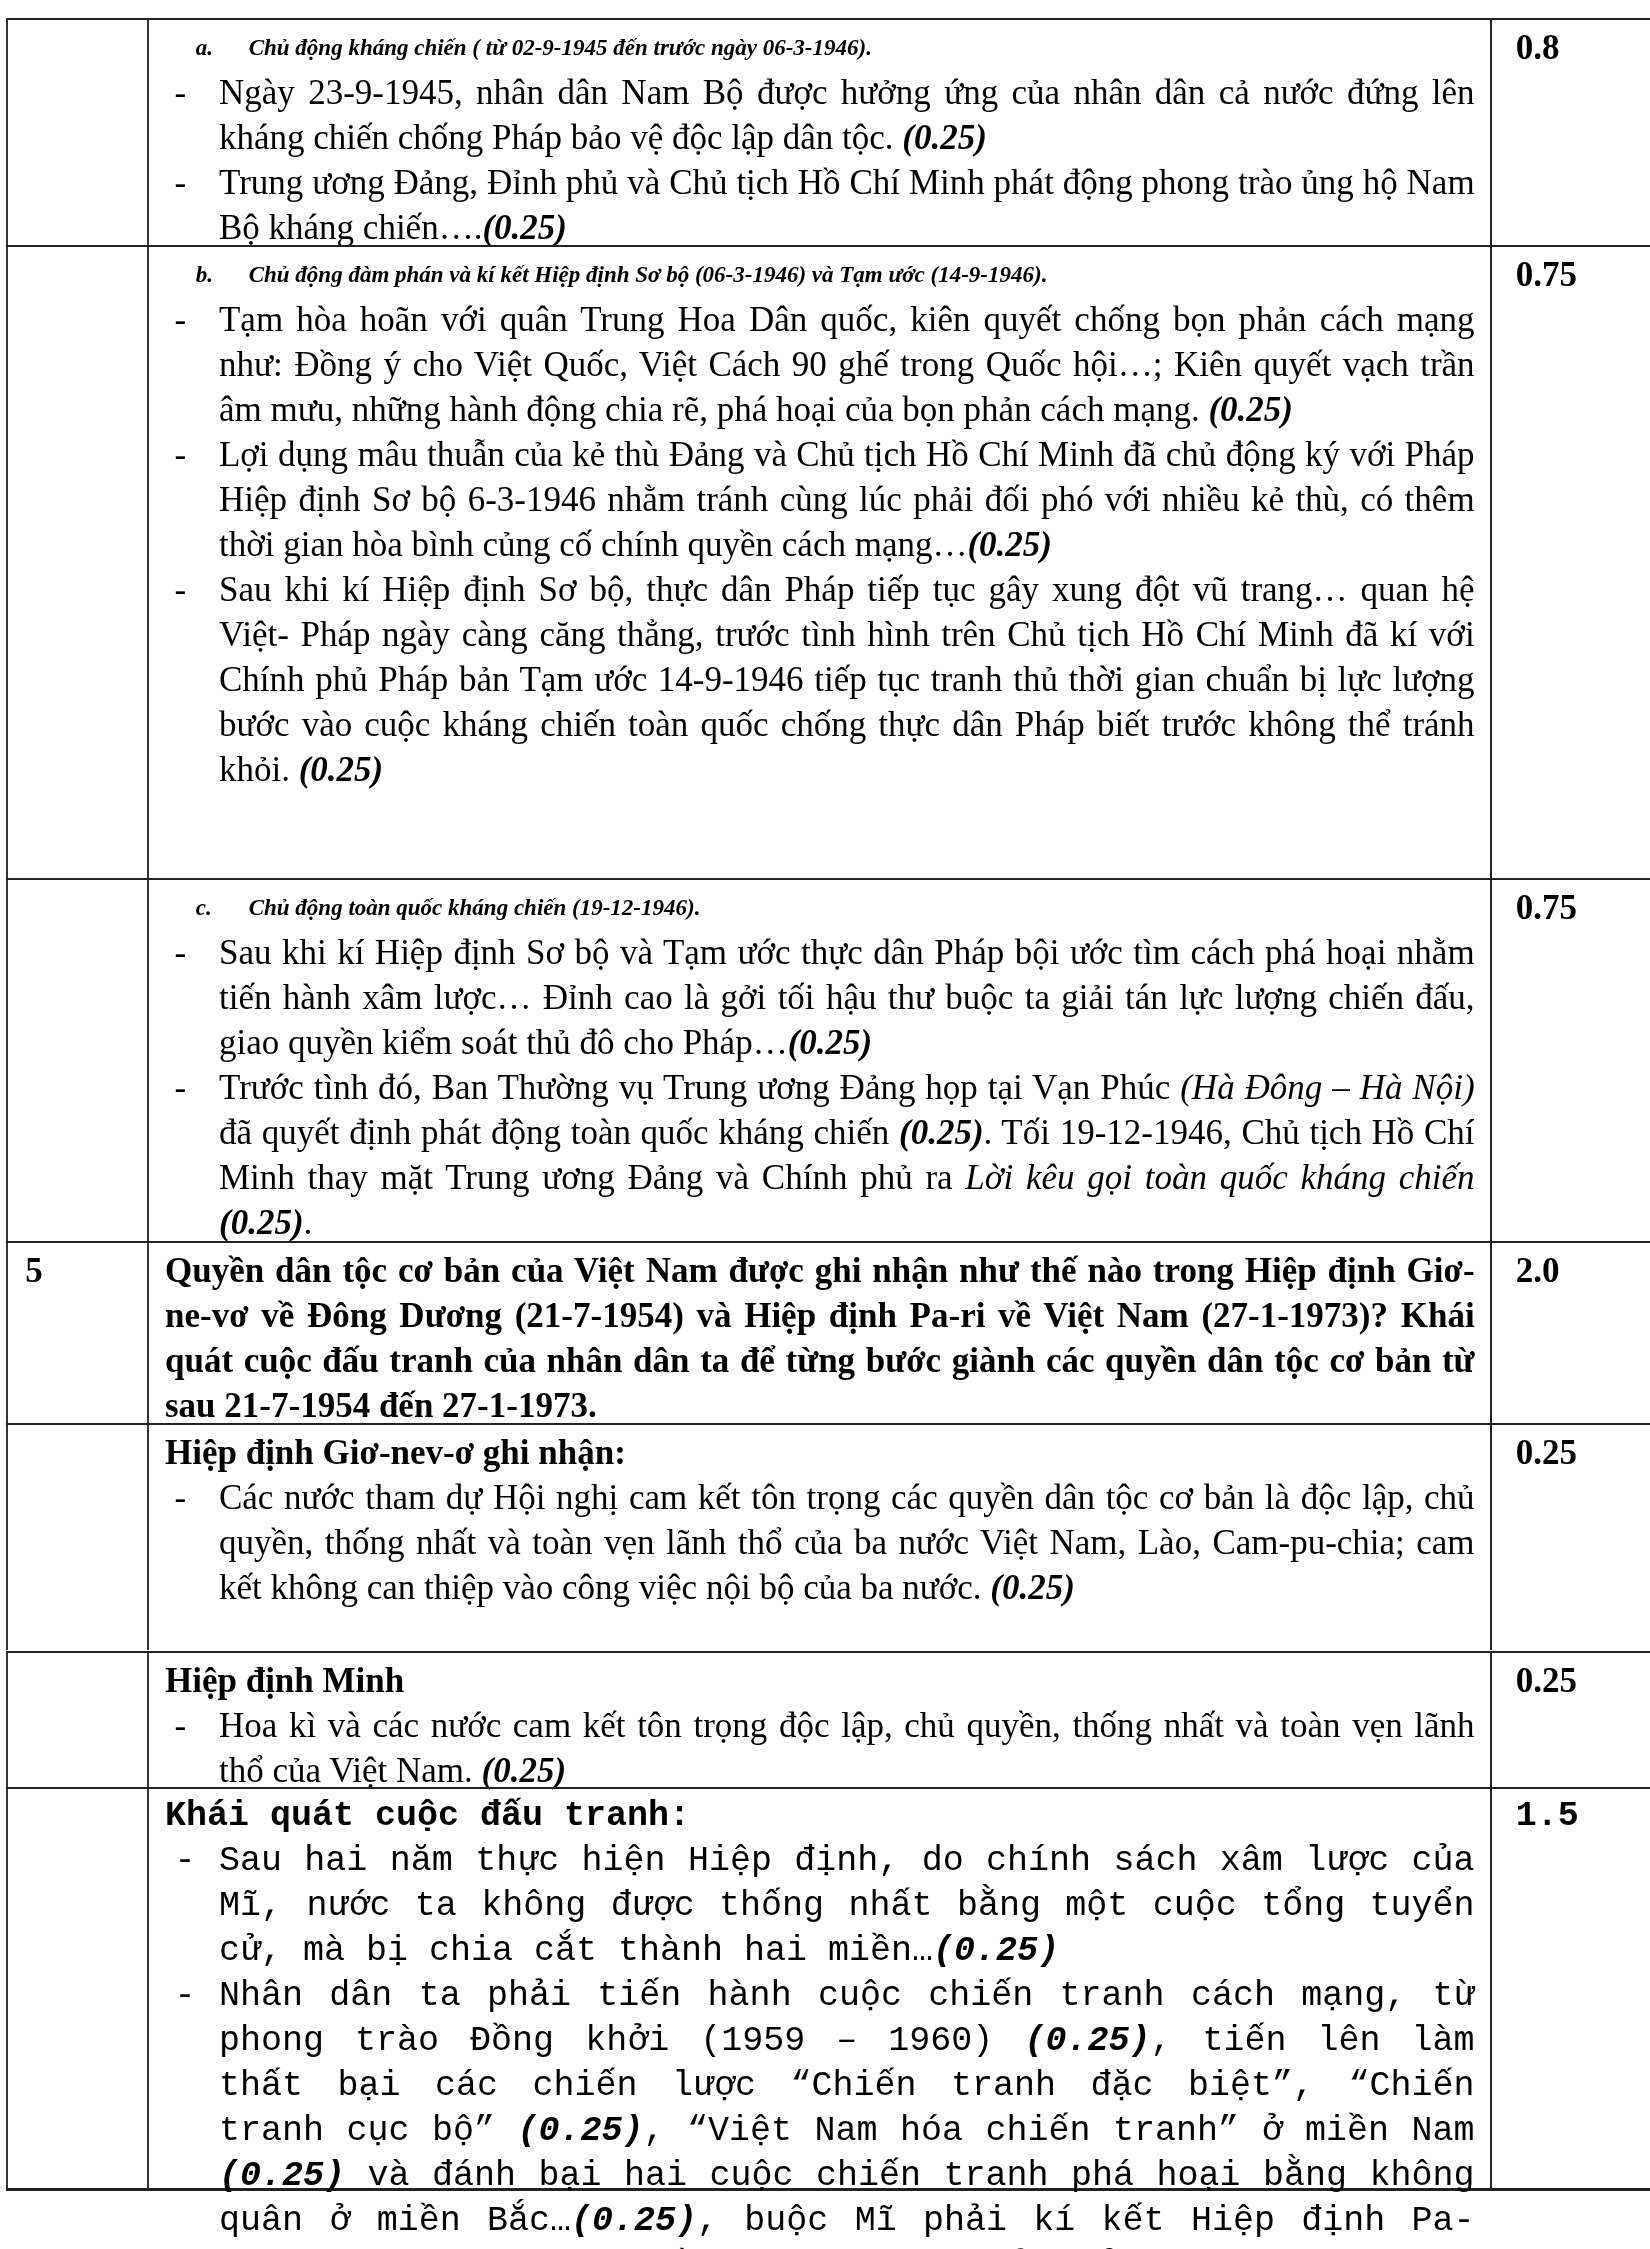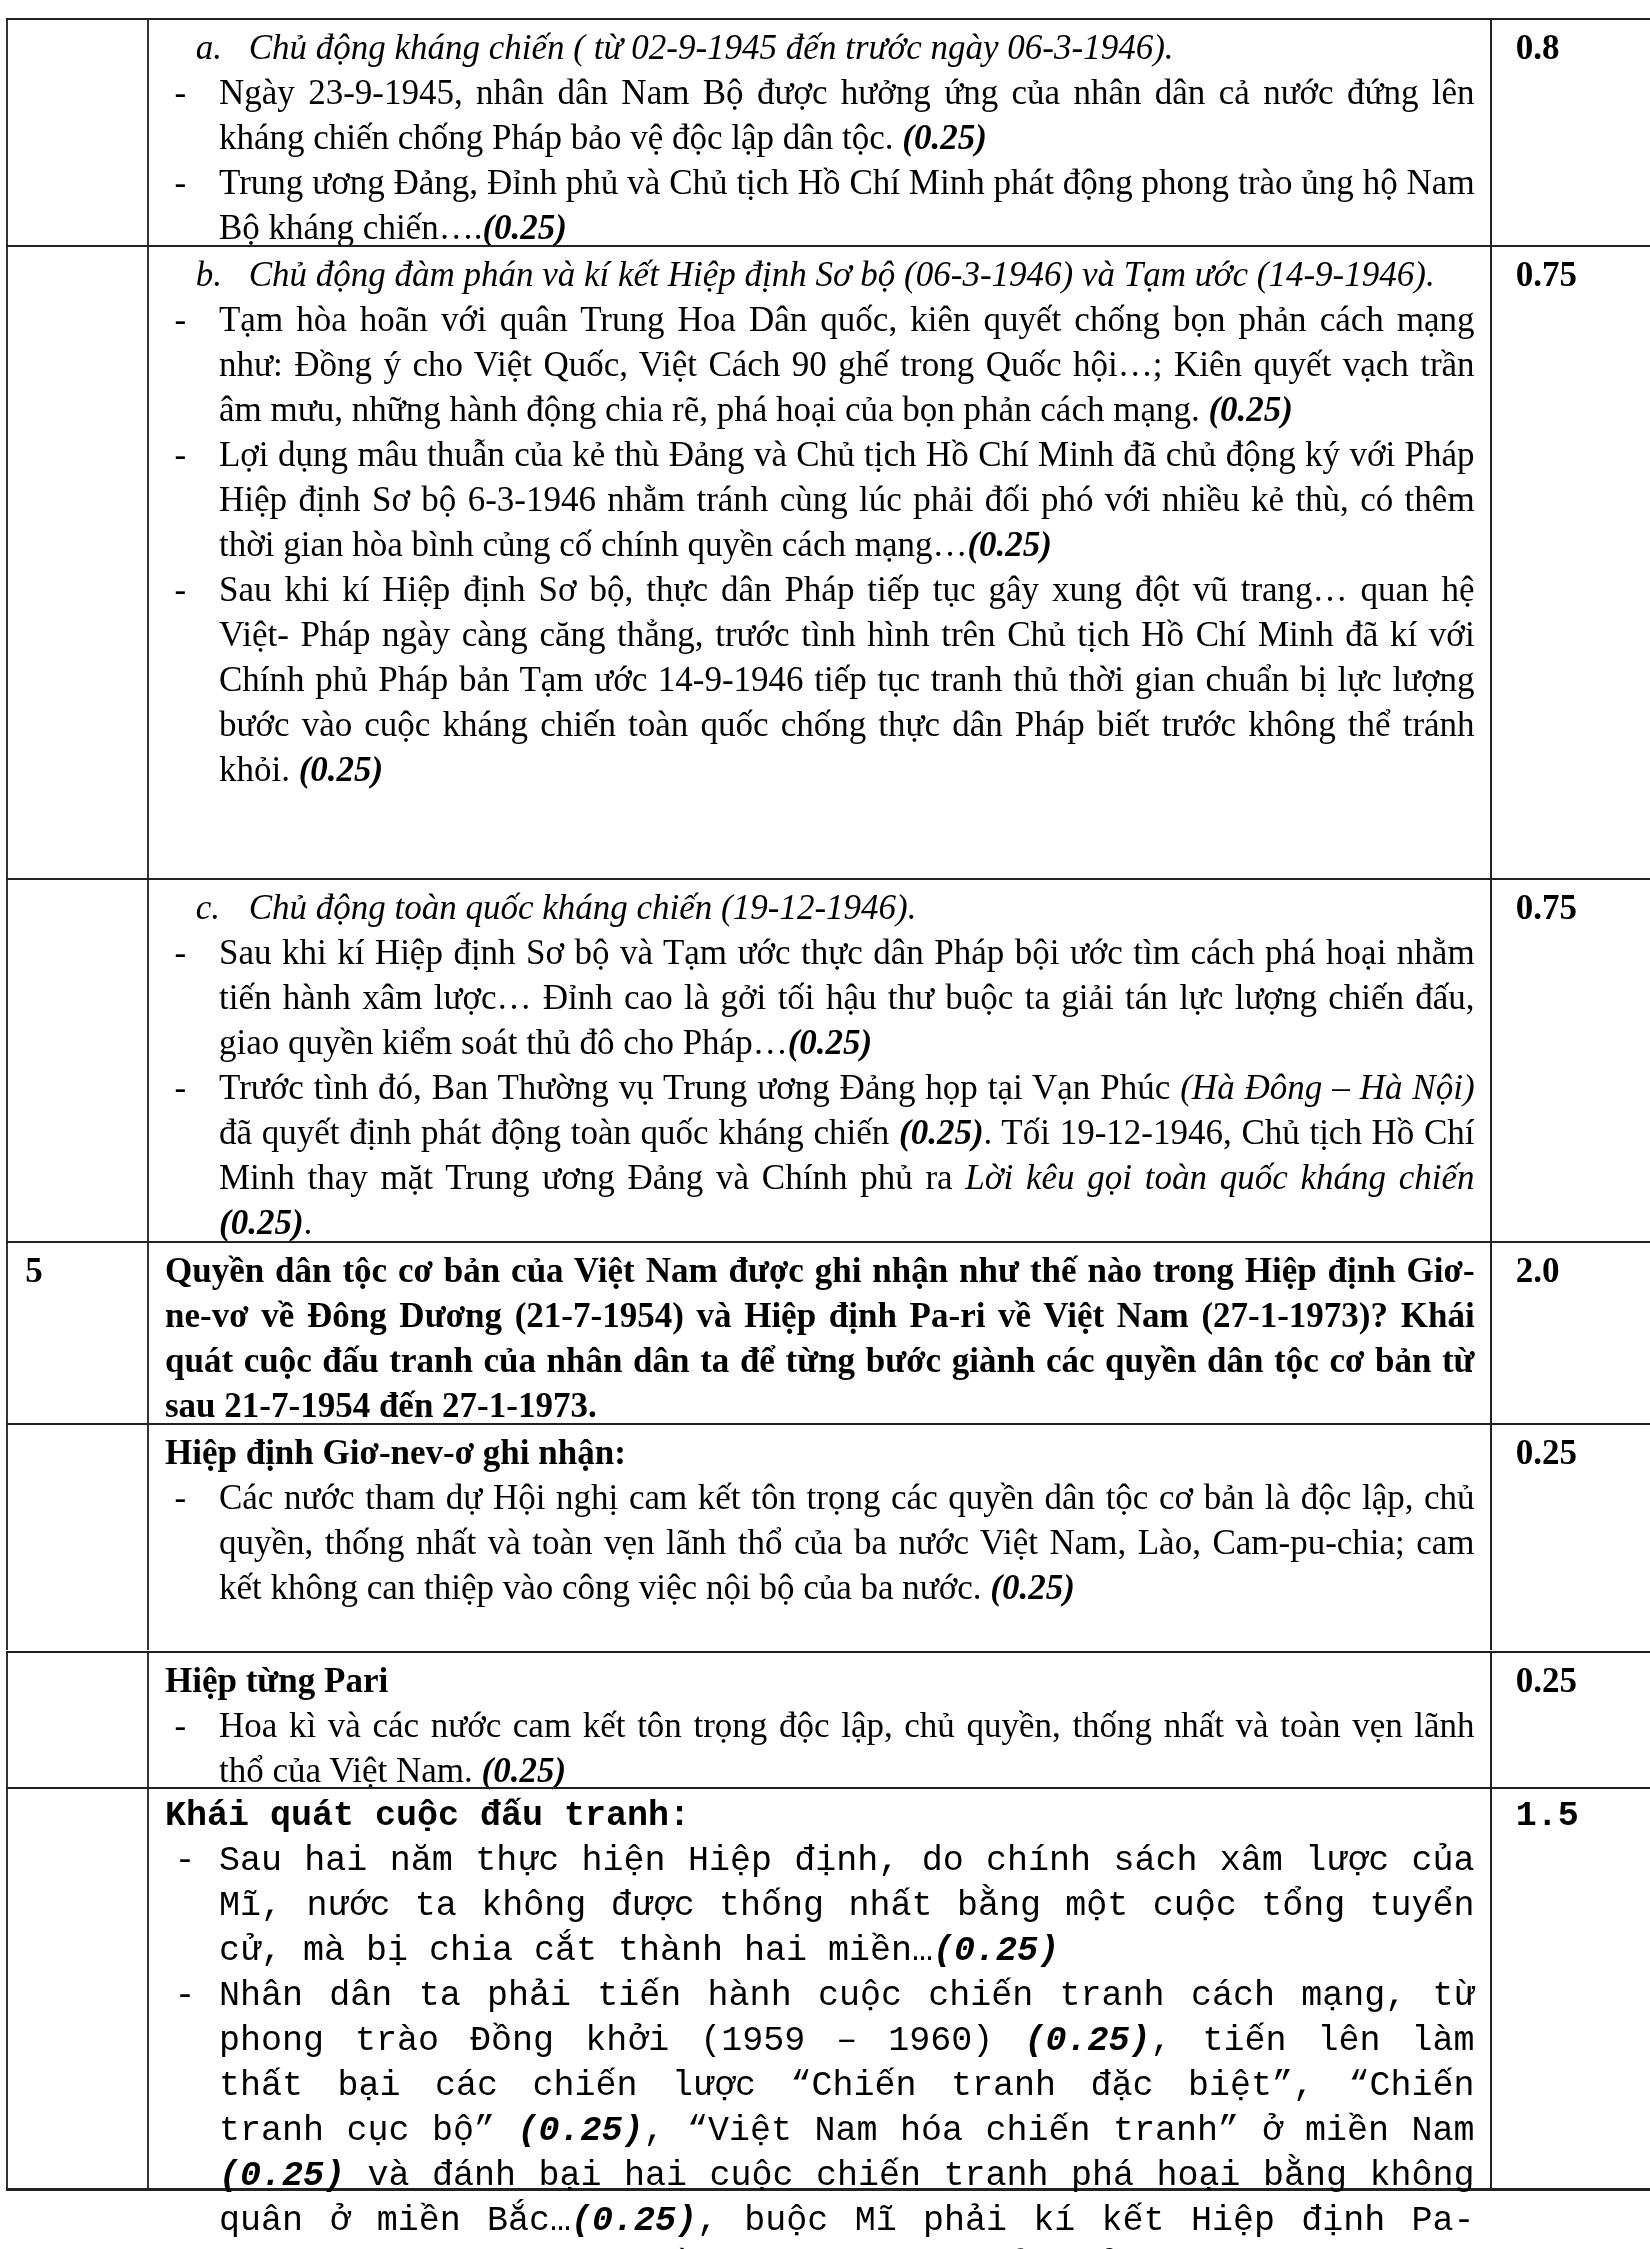--- a/index.html
+++ b/index.html
@@ -8,21 +8,21 @@
   .tbl { position: absolute; left: 6.3px; top: 18px; width: 1644px; }
   .row { position: absolute; left: 0; width: 1644px; border-top: 2.4px solid #222; box-sizing: border-box; }
   .row.last { border-bottom: 3.1px solid #222; }
   .cell { position: absolute; top: 0; bottom: 0; box-sizing: border-box; }
   .c1 { left: 0; width: 141px; border-left: 2.4px solid #333; }
   .c2 { left: 141px; width: 1343px; border-left: 2.4px solid #333; padding: 4.7px 15.7px 0 15.7px; }
   .c3 { left: 1484px; width: 160px; border-left: 2.4px solid #222; padding: 4.7px 0 0 23.5px; }
   .num { font-weight: bold; font-size: 35px; line-height: 45px; padding-left: 17px; padding-top: 4.7px; }
   .score { font-weight: bold; font-size: 35px; line-height: 45px; }
   .txt { font-size: 35px; line-height: 45px; text-align: justify; }
-  .heading { font-weight: normal; font-style: italic; font-size: 35px; line-height: 45px; padding-left: 68px; text-indent: -53px; margin-left: 15.7px; }
+  .heading { font-weight: bold; font-style: italic; font-size: 23px; line-height: 45px; padding-left: 68px; text-indent: -53px; margin-left: 15.7px; }
   .heading .lbl { display: inline-block; width: 53px; text-indent: 0; }
   .bhead { font-weight: bold; font-size: 35px; line-height: 45px; }
   .q { font-weight: bold; font-size: 35px; line-height: 45px; text-align: justify; }
   .bullet { position: relative; padding-left: 54px; }
   .bullet .dash { position: absolute; left: 9.4px; top: 0; }
   .bullet .body { display: block; text-align: justify; }
   .pts { font-weight: bold; font-style: italic; }
   .it { font-style: italic; }
 </style>
 </head>
@@ -100,21 +100,21 @@
           <span class="dash">-</span>
           <span class="body"><span>Các nước tham dự Hội nghị cam kết tôn trọng các quyền dân tộc cơ bản là độc lập, chủ quyền, thống nhất và toàn vẹn lãnh thổ của ba nước Việt Nam, Lào, Cam-pu-chia; cam kết không can thiệp vào công việc nội bộ của ba nước. </span><span class="pts">(0.25)</span></span>
         </div>
     </div>
     <div class="cell c3"><span class="score">0.25</span></div>
   </div>
 
   <div class="row" style="top:1633px; height:136px;">
     <div class="cell c1"></div>
     <div class="cell c2">
-      <div class="bhead">Hiệp từng Pari</div>
+      <div class="bhead">Hiệp định Minh</div>
       <div class="txt bullet">
           <span class="dash">-</span>
           <span class="body"><span> Hoa kì và các nước cam kết tôn trọng độc lập, chủ quyền, thống nhất và toàn vẹn lãnh thổ của Việt Nam. </span><span class="pts">(0.25)</span></span>
         </div>
     </div>
     <div class="cell c3"><span class="score">0.25</span></div>
   </div>
 
   <div class="row last" style="top:1769px; height:404px;font-family:Liberation Mono, monospace;">
     <div class="cell c1"></div>

